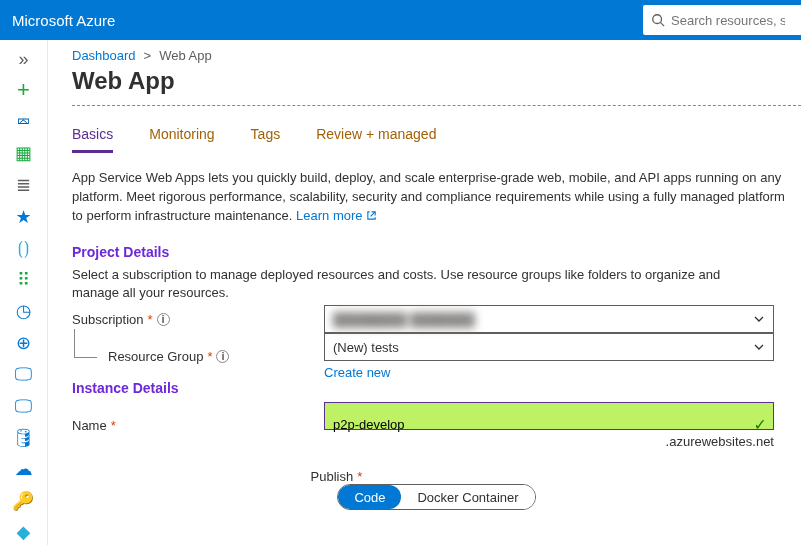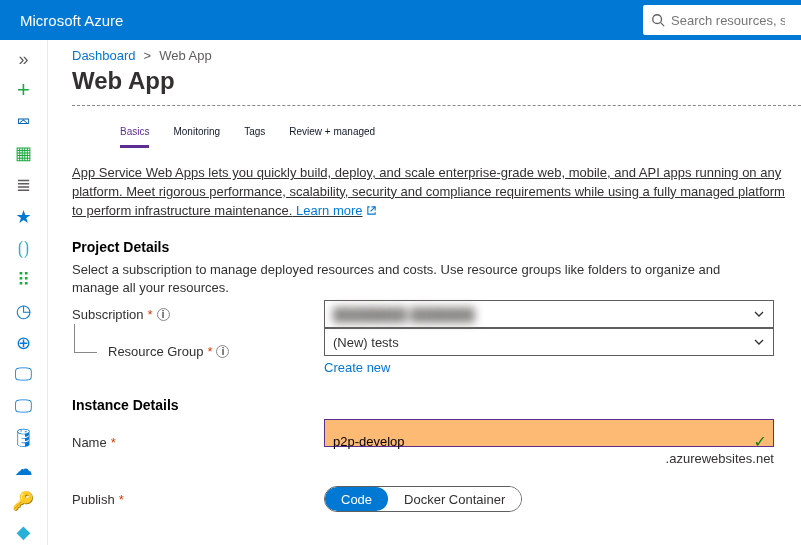--- a/index.html
+++ b/index.html
@@ -5,21 +5,21 @@
   * { box-sizing: border-box; margin: 0; padding: 0; font-family: "Segoe UI", Arial, sans-serif; }
   html, body { width: 801px; height: 545px; overflow: hidden; background: #fff; color: #323130; }
 
   
   .topbar {
     height: 40px;
     background: #0078d4;
     color: #fff;
     display: flex;
     align-items: center;
-    padding: 0 20px;
+    padding: 0 12px;
     font-size: 15px;
     position: relative;
   }
   .topbar .brand { font-weight: 400; }
   .topbar .search {
     position: absolute;
     right: 0;
     top: 5px;
     height: 30px;
     width: 158px;
@@ -95,48 +95,46 @@
 
   .dash-sep {
     height: 1px;
     border-top: 1px dashed #8a8886;
     margin-bottom: 20px;
     width: 100%;
   }
 
   .tabs {
     display: flex;
-    gap: 24px;
-    font-size: 10px;
+    gap: 36px;
+    font-size: 14px;
     margin-bottom: 16px;
-    margin-left: 48px;
   }
   .tabs .tab {
-    color: #0f172a;
+    color: #a16207;
     padding-bottom: 8px;
     cursor: pointer;
   }
   .tabs .tab.active {
     color: #5c2e91;
     border-bottom: 3px solid #5c2e91;
     font-weight: 400;
   }
 
   .desc {
     font-size: 13px;
     color: #323130;
     line-height: 1.45;
     margin-bottom: 18px;
     max-width: 720px;
-    text-decoration: underline;
   }
   .desc a { color: #0078d4; text-decoration: none; }
   .learnlink svg { vertical-align: -1px; margin-left: 3px; }
 
-  h2.sect { font-size: 14px; font-weight: 600; margin-bottom: 6px; color: #000000; }
+  h2.sect { font-size: 14px; font-weight: 600; margin-bottom: 6px; color: #6d28d9; }
   .sectdesc { font-size: 13px; color: #323130; line-height: 1.45; margin-bottom: 2px; max-width: 680px; }
 
   .form-row {
     display: flex;
     align-items: center;
     font-size: 13px;
   }
   .form-row .label-col {
     width: 252px;
     flex: none;
@@ -187,21 +185,21 @@
   }
 
   .textinput {
     border: 1px solid #605e5c;
     height: 28px;
     width: 100%;
     display: flex;
     align-items: center;
     padding: 16px 6px 0 8px;
     font-size: 13px;
-    background: #fdba74;
+    background: #bef264;
   }
   .textinput.valid { border-color: #5c2e91; }
   .textinput input { border: none; outline: none; flex: 1; font-size: 13px; background: transparent; }
   .textinput .check { color: #107c10; font-size: 16px; }
 
   .suffix { text-align: right; font-size: 13px; color: #323130; margin-top: 4px; max-width: 450px; }
 
   .segmented {
     display: inline-flex;
     border: 1px solid #605e5c;
@@ -218,21 +216,21 @@
     cursor: pointer;
     background: #fff;
   }
   .segmented .seg.active {
     background: #0078d4;
     color: #fff;
     border-radius: 12px;
   }
 
   .row-name { margin-top: 18px; }
-  .row-pub { margin-top: 20px; }
+  .row-pub { margin-top: 20px; flex-direction: column; }
 
 </style>
 </head>
 <body>
 
 <div class="topbar">
   <span class="brand">Microsoft Azure</span>
   <div class="search">
     <svg width="14" height="14" viewBox="0 0 16 16" fill="none" stroke="#605e5c" stroke-width="1.5">
         <circle cx="7" cy="7" r="5"></circle>
@@ -355,21 +353,21 @@
           <span class="chev">
               <svg width="12" height="12" viewBox="0 0 12 12" fill="none" stroke="#323130" stroke-width="1.3">
                 <path d="M2 4l4 4 4-4"></path>
               </svg>
             </span>
         </div>
         <div class="linkish">Create new</div>
       </div>
     </div>
 
-    <h2 class="sect" style="margin-top:22px">Instance Details</h2>
+    <h2 class="sect" style="">Instance Details</h2>
 
     <div class="form-row row-name" style="margin-top:6px">
       <div class="label-col">
         <span>Name</span>
         <span class="req">*</span>
       </div>
       <div class="field-col">
         <div class="textinput valid">
           <input type="text" value="p2p-develop" style="">
           <span class="check">✓</span>

